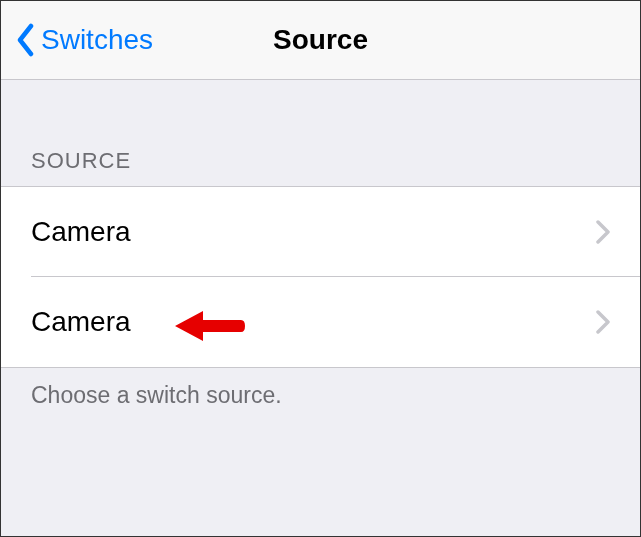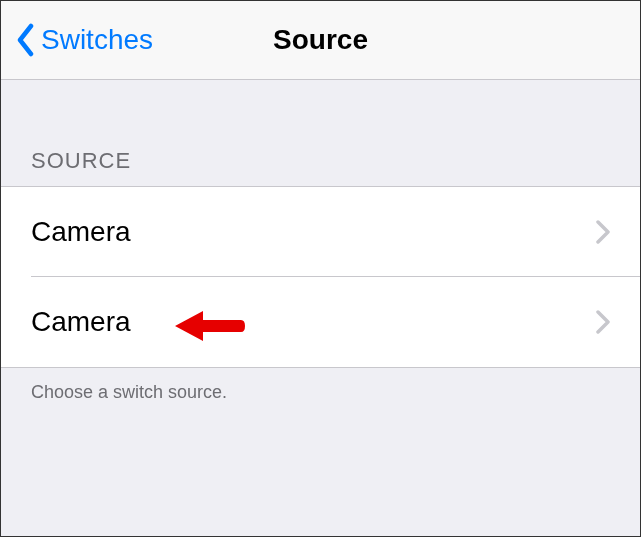--- a/index.html
+++ b/index.html
@@ -84,21 +84,21 @@
       font-size: 28px;
       font-weight: 400;
       color: #000;
     }
     .disclosure {
       width: 14px;
       height: 24px;
     }
     .section-footer {
       padding: 14px 30px;
-      font-size: 18px;
+      font-size: 23px;
       font-weight: 400;
       color: #6d6d72;
     }
     .annotation-arrow {
       position: absolute;
       left: 175px;
       top: 306px;
       pointer-events: none;
     }
   </style>

